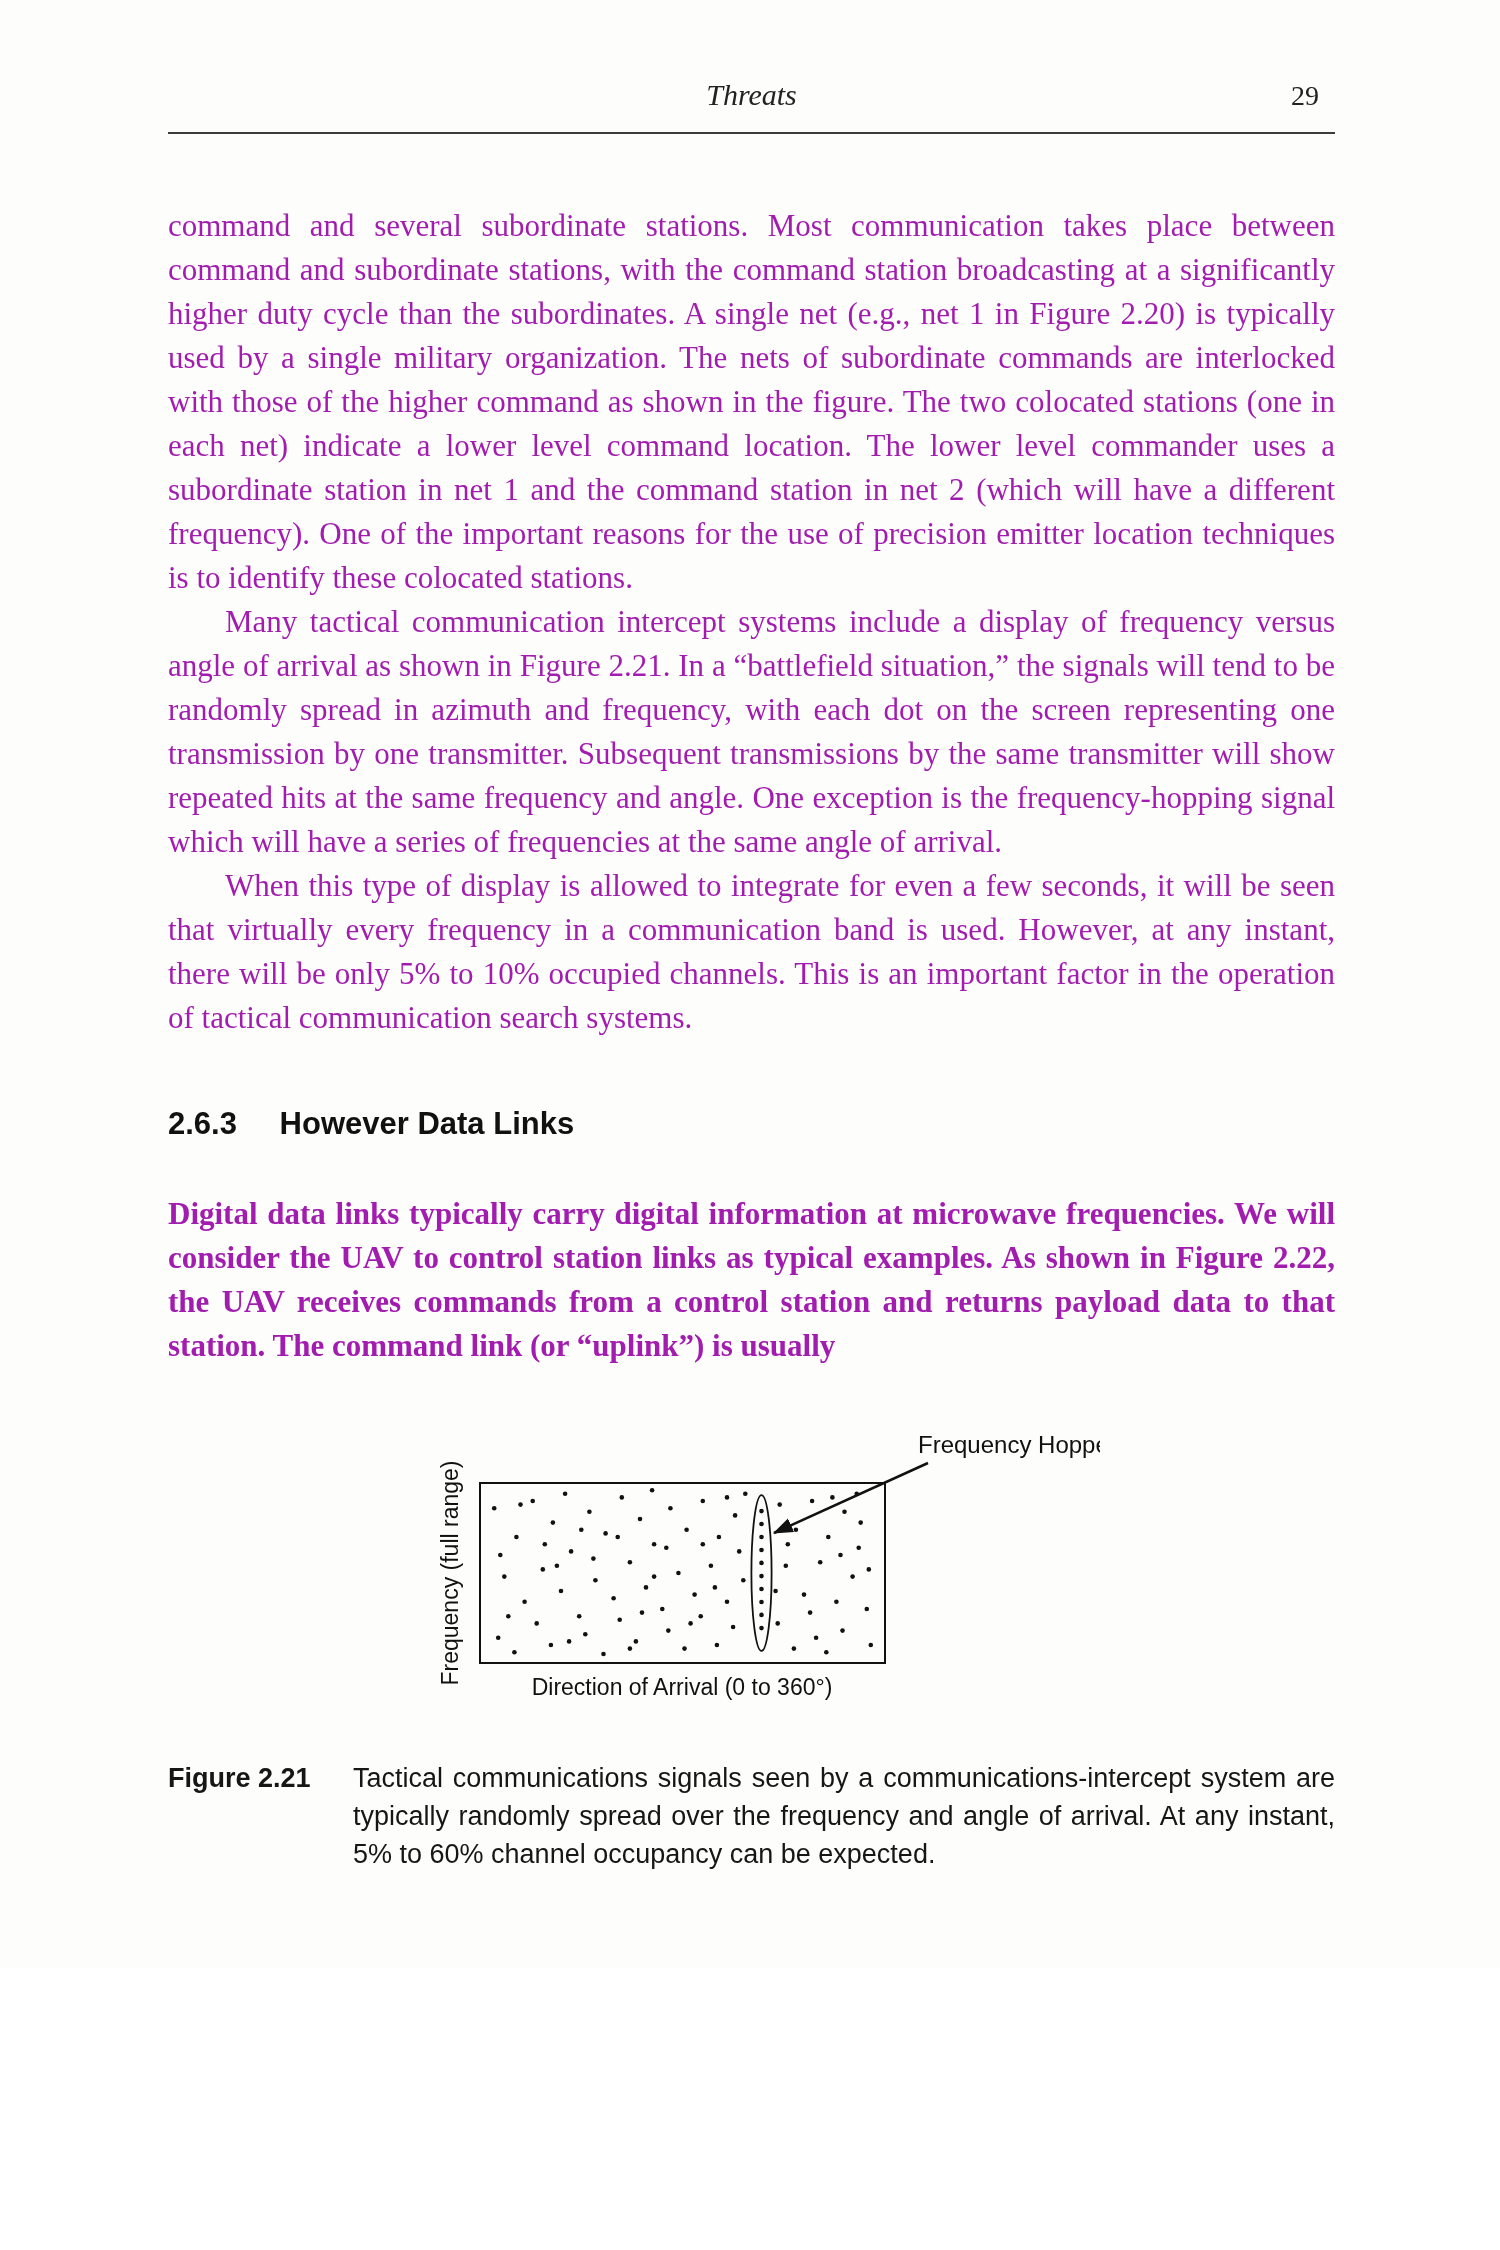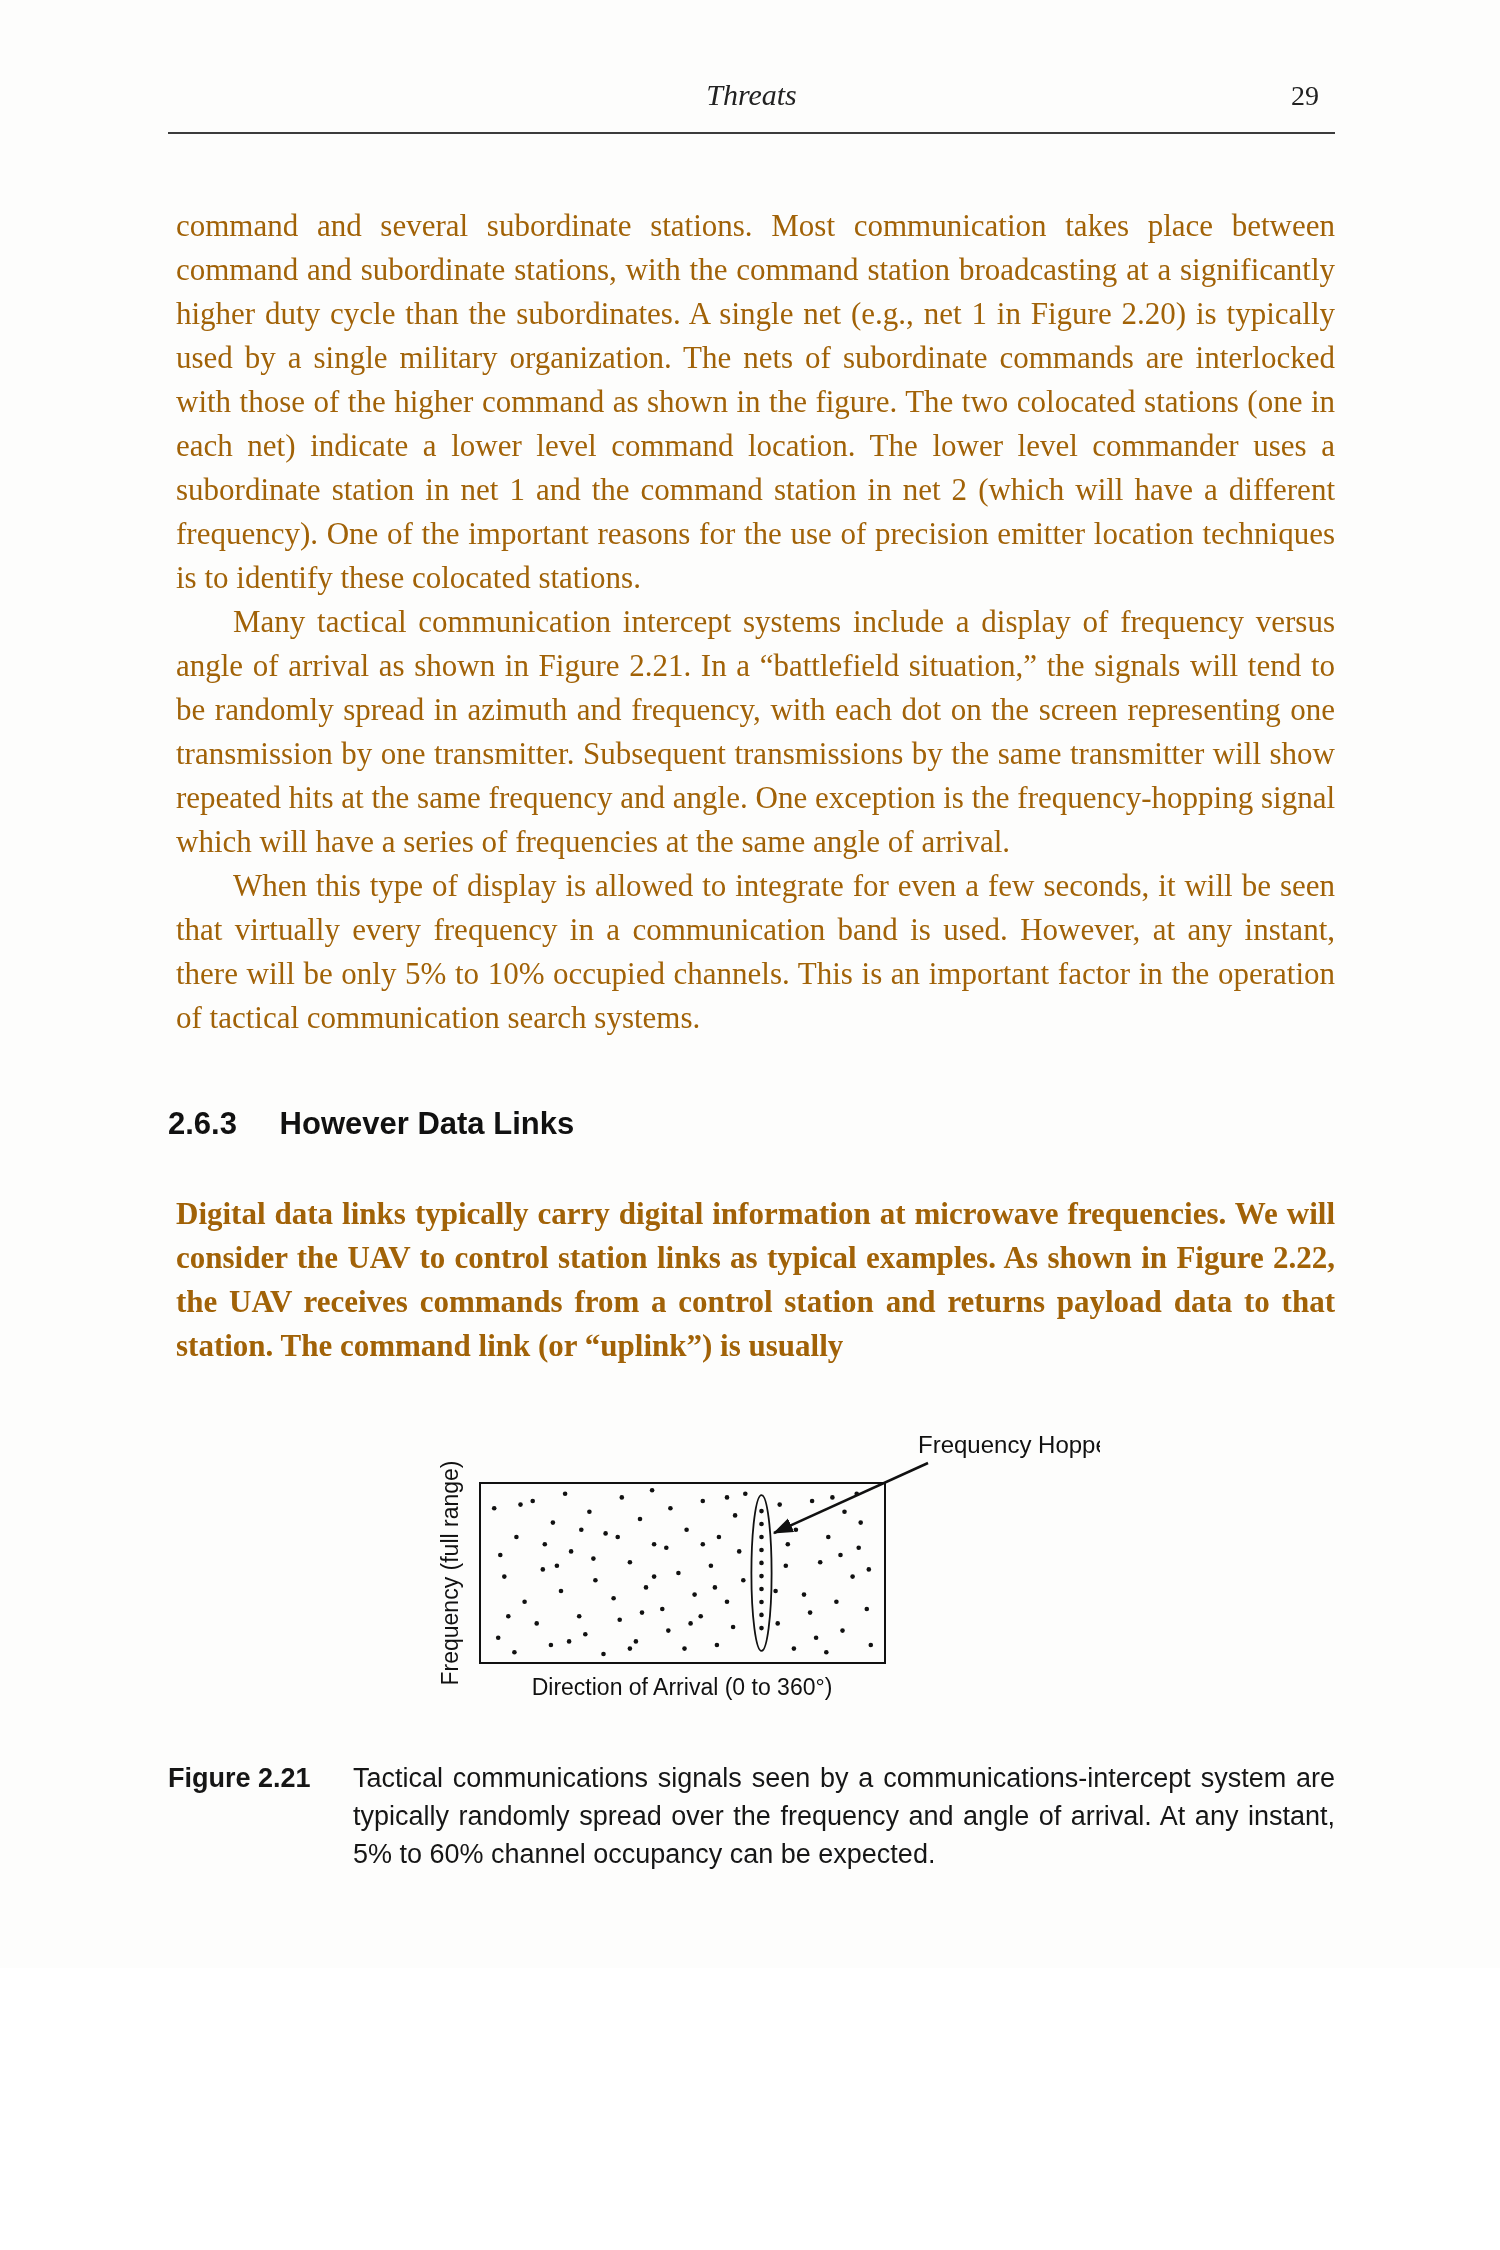--- a/index.html
+++ b/index.html
@@ -16,21 +16,21 @@
   .running-head { position:relative; height:42px; }
   .running-title {
     text-align:center; font-style:italic; font-size:30px; color:#222;
   }
   .page-number {
     position:absolute; right:16px; top:2px; font-size:28px; font-style:normal; color:#222;
   }
   .head-rule { margin-top:12px; border-bottom:2px solid #3c3c3c; }
   .body-block { margin-top:70px; }
   p.body {
-    font-size:31px; line-height:44px; text-align:justify; color:#a16207;margin-left:8px;
+    font-size:31px; line-height:44px; text-align:justify; color:#a21caf;
   }
   p.indent { text-indent:57px;font-family:Liberation Serif, serif; }
   .section-heading {
     margin-top:66px;
     font-family:"Liberation Sans", sans-serif;
     font-weight:bold; font-size:31px; color:#111;
   }
   .section-number { display:inline-block; margin-right:34px; }
   p.after-heading { margin-top:50px;font-weight:bold; }
   .figure-wrap { margin-top:55px; margin-left:112px; }

